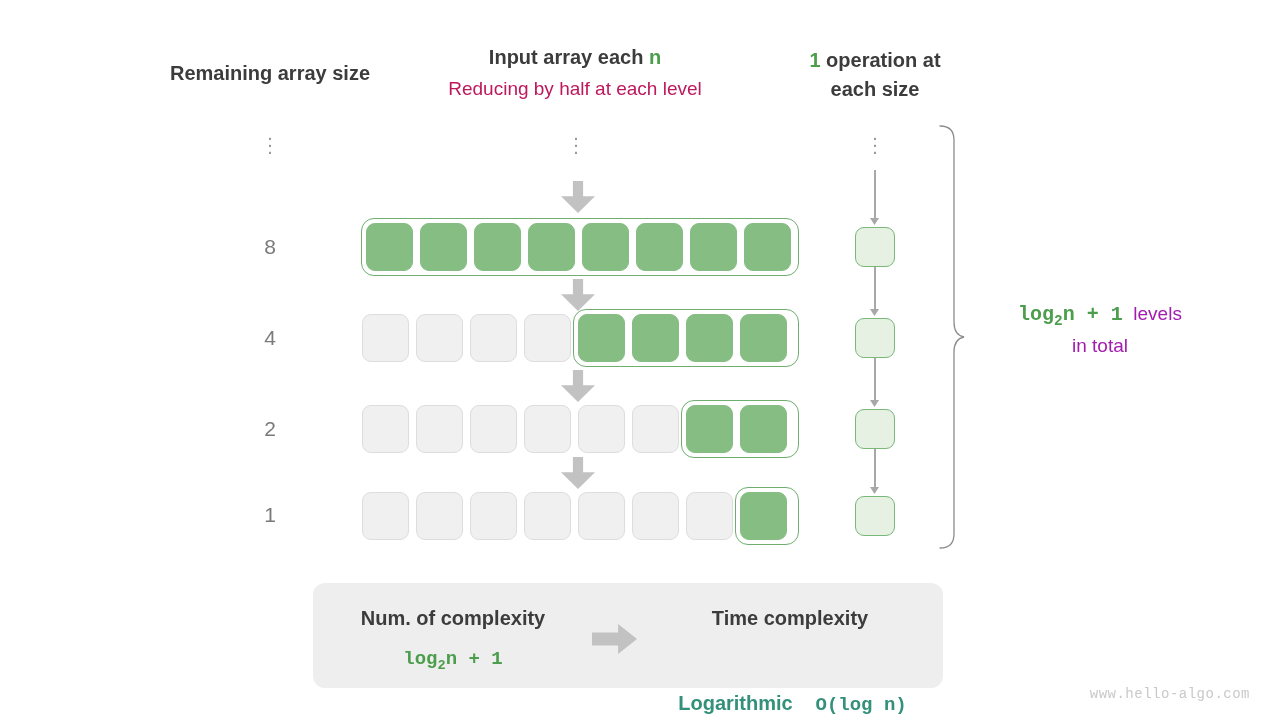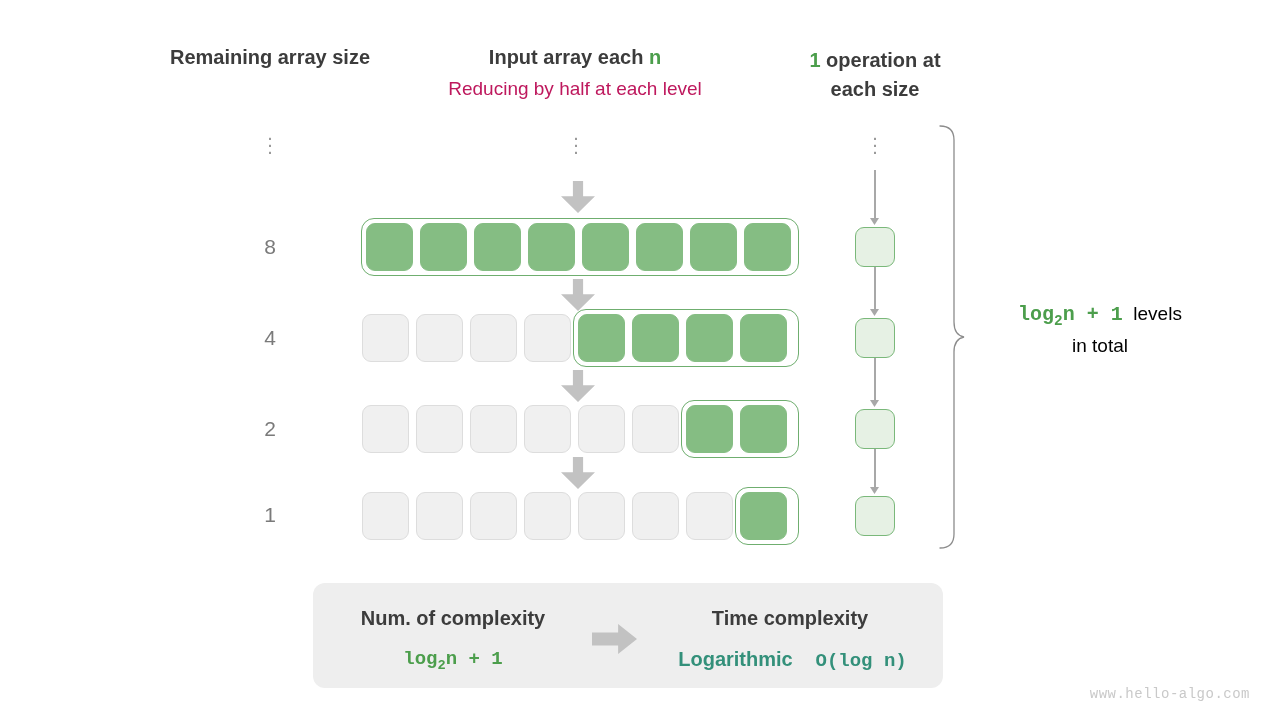--- a/index.html
+++ b/index.html
@@ -25,21 +25,21 @@
     white-space: nowrap;
   }
   .hdr-sub {
     font-size: 19px;
     color: #be185d;
     white-space: nowrap;
   }
   .green-txt { color: #4c9e4c; }
 
   #hdr-remaining {
-    left: 0px; top: 46px; width: 540px;
+    left: 0px; top: 62px; width: 540px;
     text-align: center;
   }
   #hdr-input {
     left: 355px; top: 46px; width: 440px;
     text-align: center;
   }
   #hdr-input-sub {
     left: 355px; top: 78px; width: 440px;
     text-align: center;
   }
@@ -143,21 +143,21 @@
 
   
   .brace-label-main {
     font-family: "Liberation Mono", monospace;
     font-weight: bold;
     font-size: 20px;
     color: #4c9e4c;
   }
   .brace-label-sub {
     font-size: 19px;
-    color: #000000;
+    color: #a21caf;
     text-align: center;
   }
   #brace-text {
     left: 975px;
     top: 300px;
     width: 250px;
     text-align: center;
     line-height: 1.45;
   }
 
@@ -184,20 +184,21 @@
     color: #4c9e4c;
     text-align: center;
     white-space: nowrap;
   }
   .sum-value-teal {
     font-weight: bold;
     font-size: 20px;
     color: #33907a;
     text-align: center;
     white-space: nowrap;
+    margin-top: 44px;
   }
   .sum-value-teal .mono {
     font-family: "Liberation Mono", monospace;
     font-size: 19px;
   }
   #sum-left-title  { left: 333px; top: 607px; width: 240px; }
   #sum-left-value  { left: 333px; top: 648px; width: 240px; }
   #sum-right-title { left: 670px; top: 607px; width: 240px; }
   #sum-right-value { left: 650px; top: 648px; width: 285px; }
 

